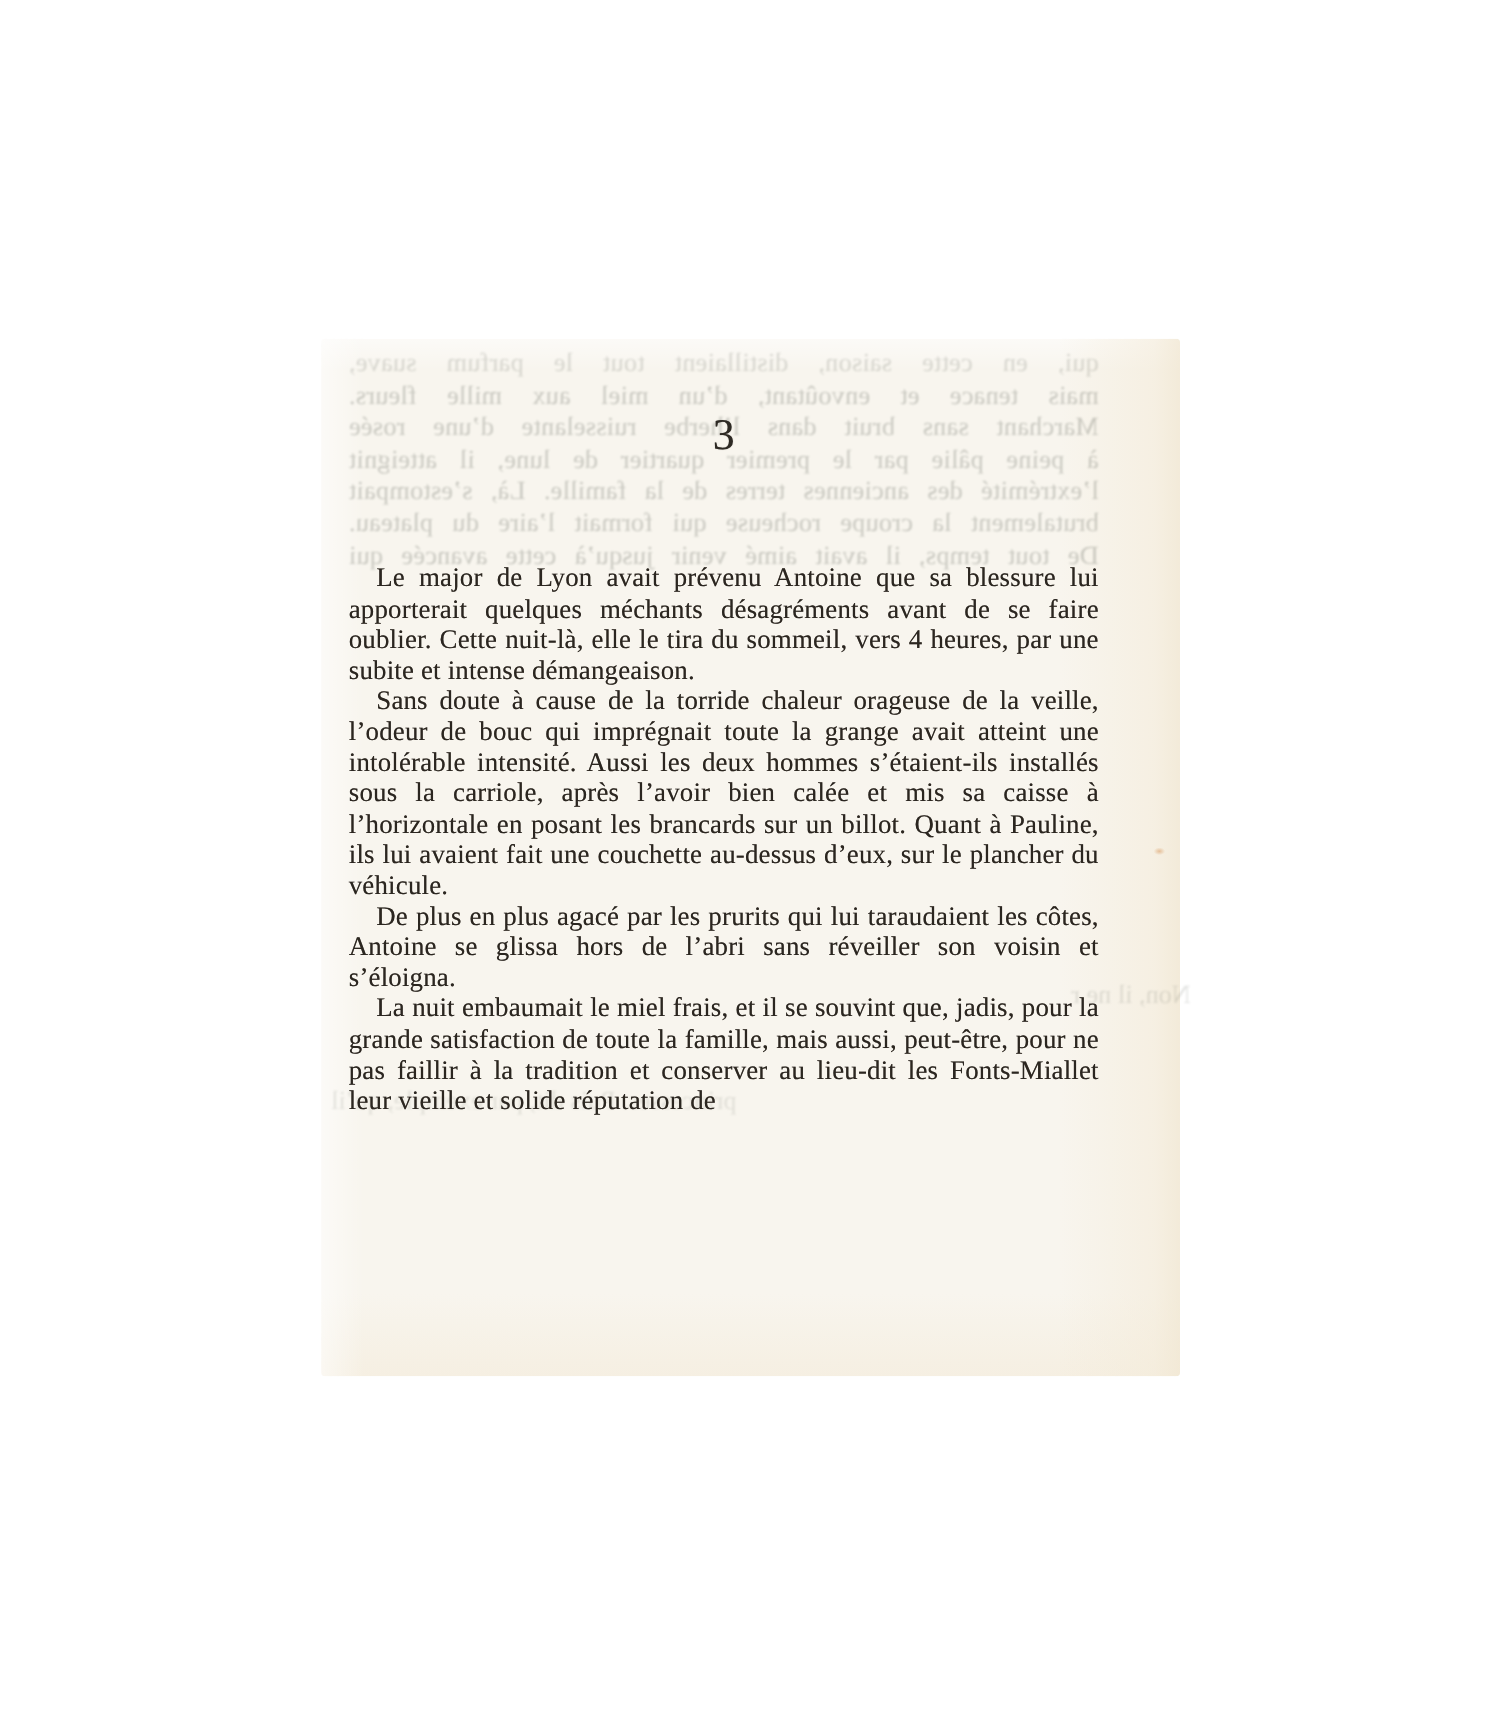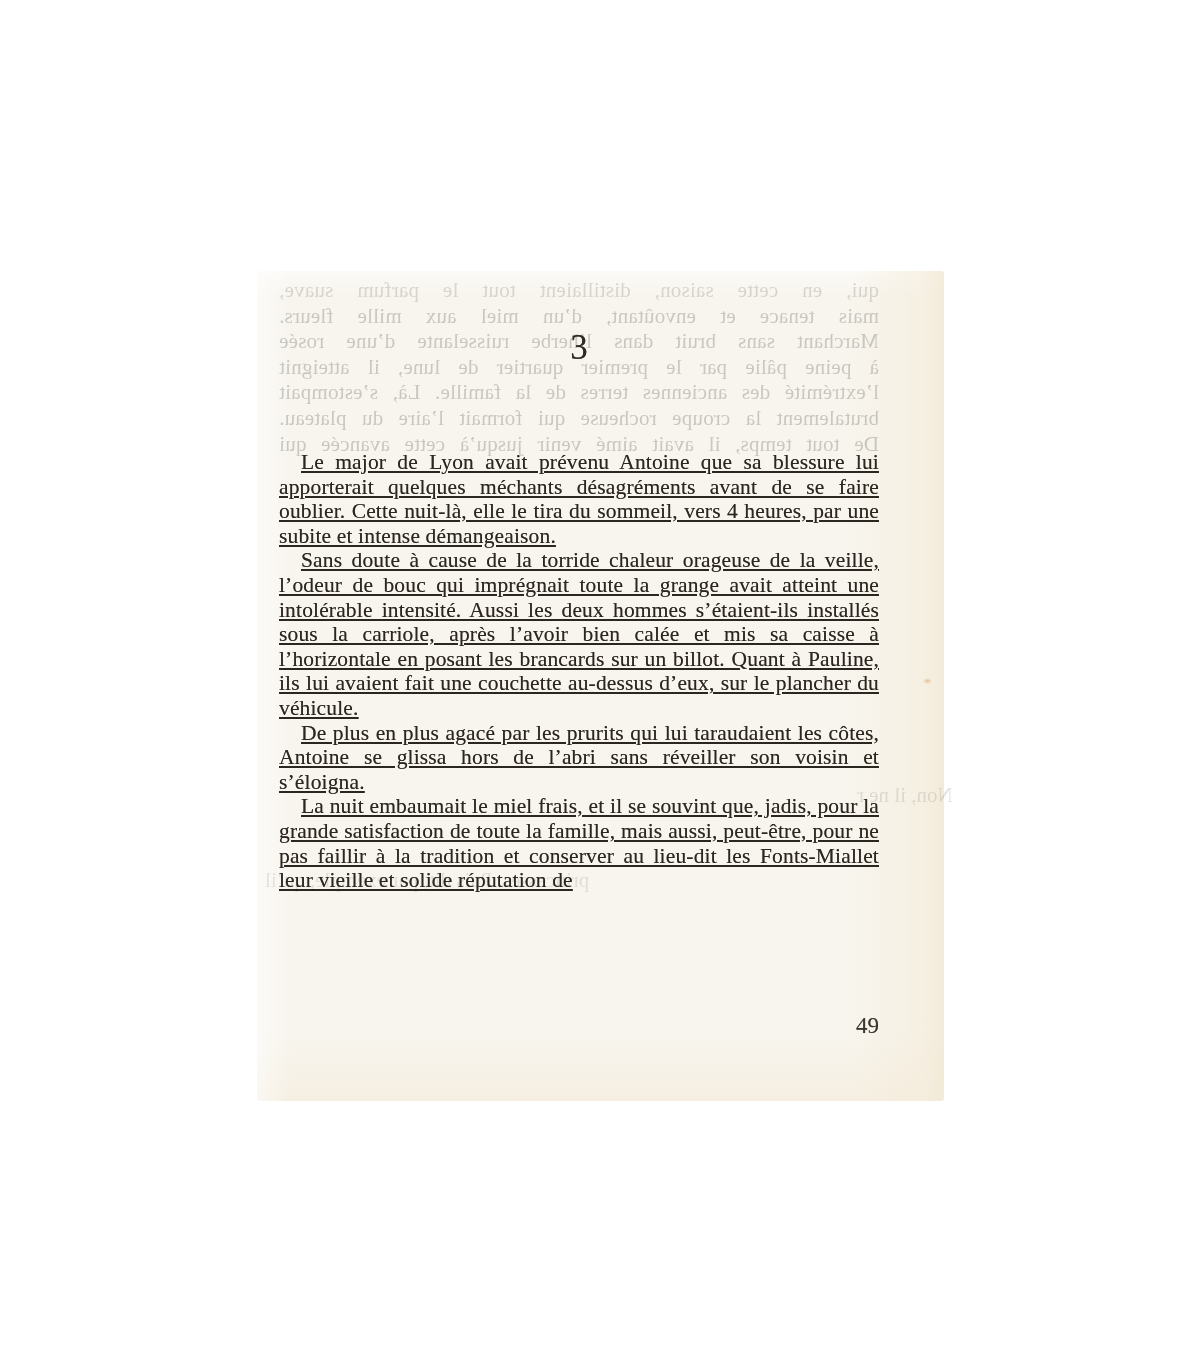--- a/index.html
+++ b/index.html
@@ -89,21 +89,20 @@
     line-height: 24.6px;
     letter-spacing: 0.15px;
     color: #2b2620;
     text-shadow: 0 0 0.5px rgba(55,46,38,0.55);
   }
   .body-text p {
     margin: 0;
     text-indent: 22px;
     text-align: justify;
     hyphens: none;
-    text-decoration: underline;
   }
   
   .page-num {
     position: absolute;
     top: 742px;
     left: 22px;
     width: 600px;
     text-align: right;
     padding-right: 4px;
     font-size: 23px;
@@ -142,17 +141,16 @@
 
     <div class="chapter">3</div>
 
     <div class="body-text">
       <p>Le major de Lyon avait prévenu Antoine que sa blessure lui apporterait quelques méchants désagréments avant de se faire oublier. Cette nuit-là, elle le tira du sommeil, vers 4 heures, par une subite et intense démangeaison.</p>
       <p>Sans doute à cause de la torride chaleur orageuse de la veille, l’odeur de bouc qui imprégnait toute la grange avait atteint une intolérable intensité. Aussi les deux hommes s’étaient-ils installés sous la carriole, après l’avoir bien calée et mis sa caisse à l’horizontale en posant les brancards sur un billot. Quant à Pauline, ils lui avaient fait une couchette au-dessus d’eux, sur le plancher du véhicule.</p>
       <p>De plus en plus agacé par les prurits qui lui taraudaient les côtes, Antoine se glissa hors de l’abri sans réveiller son voisin et s’éloigna.</p>
       <p>La nuit embaumait le miel frais, et il se souvint que, jadis, pour la grande satisfaction de toute la famille, mais aussi, peut-être, pour ne pas faillir à la tradition et conserver au lieu-dit les Fonts-Miallet leur vieille et solide réputation de</p>
     </div>
 
-    <div class="page-num">49</div>
 
     <div class="fleck"></div>
   </div>
 </div>
 
 </body></html>

